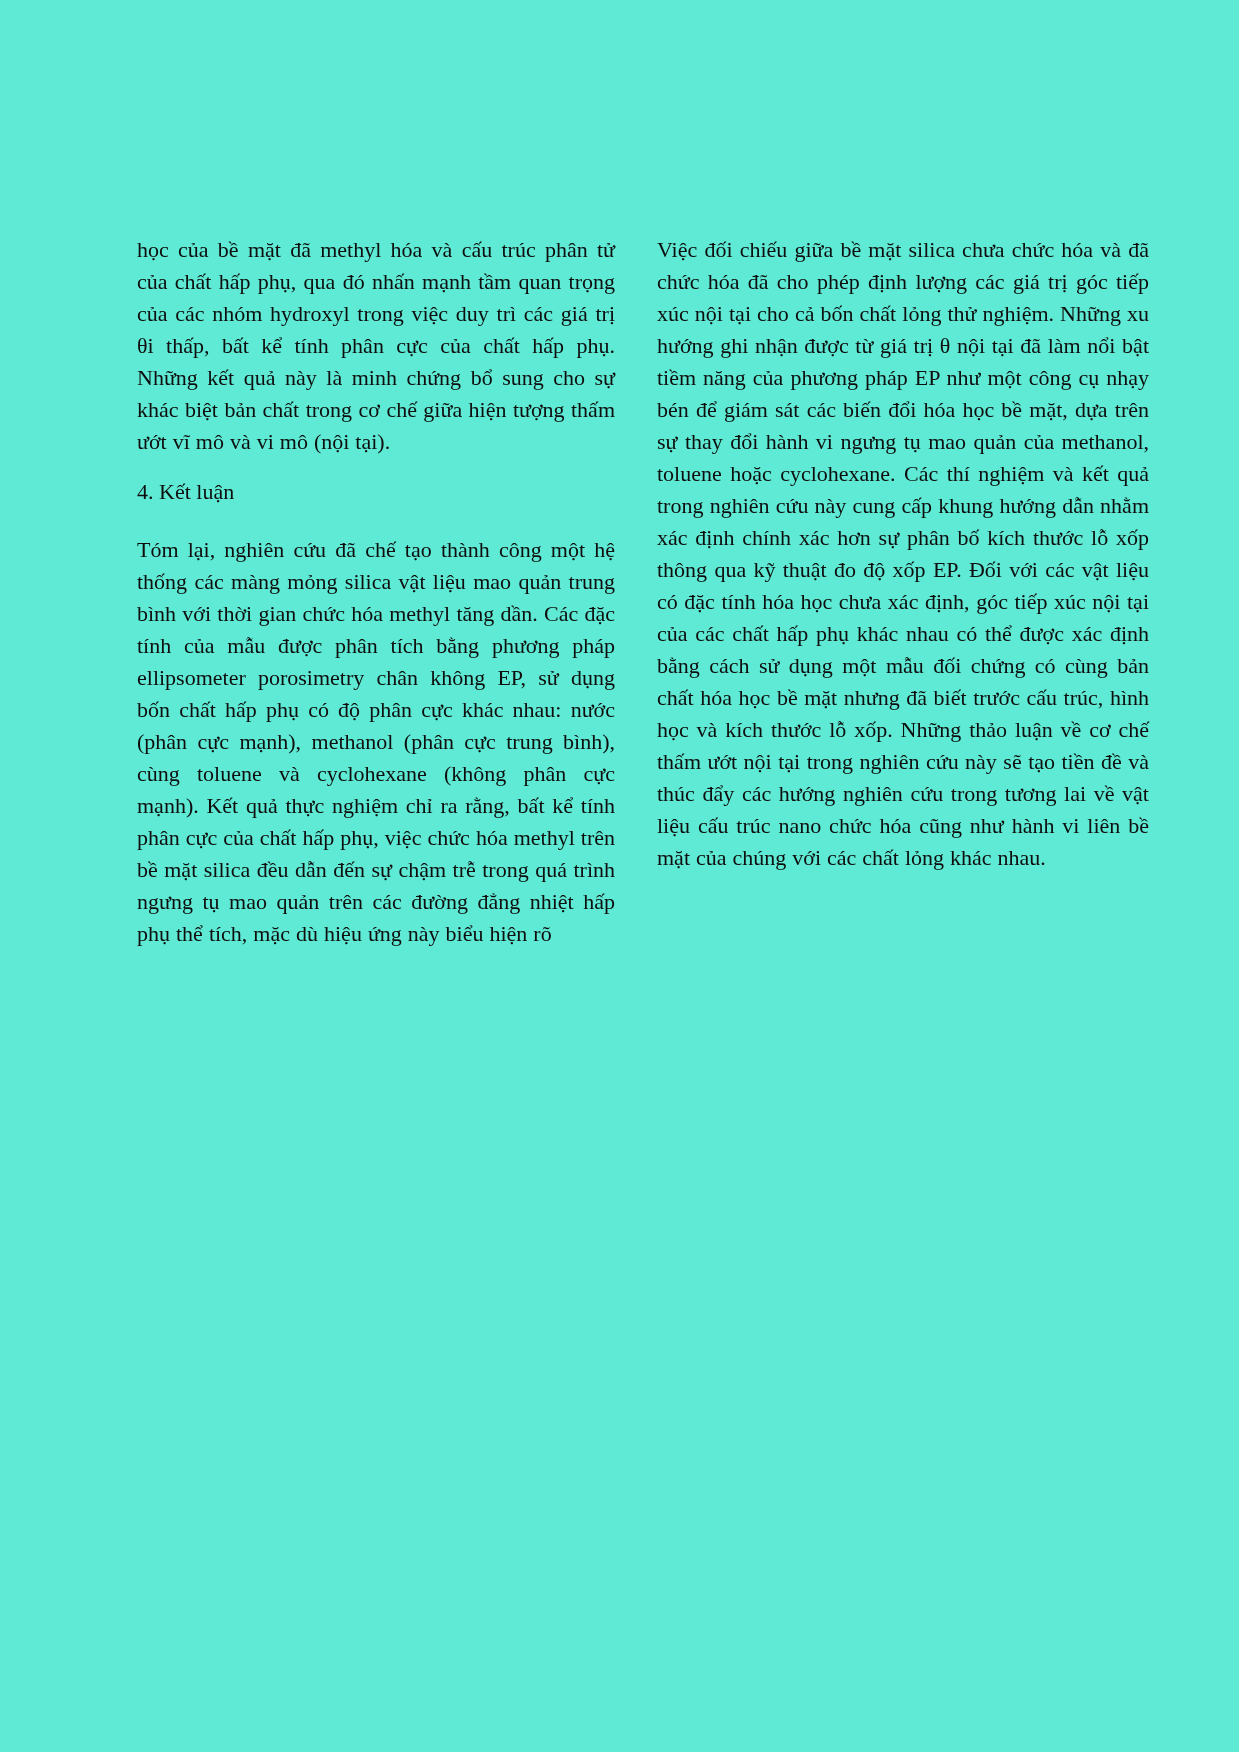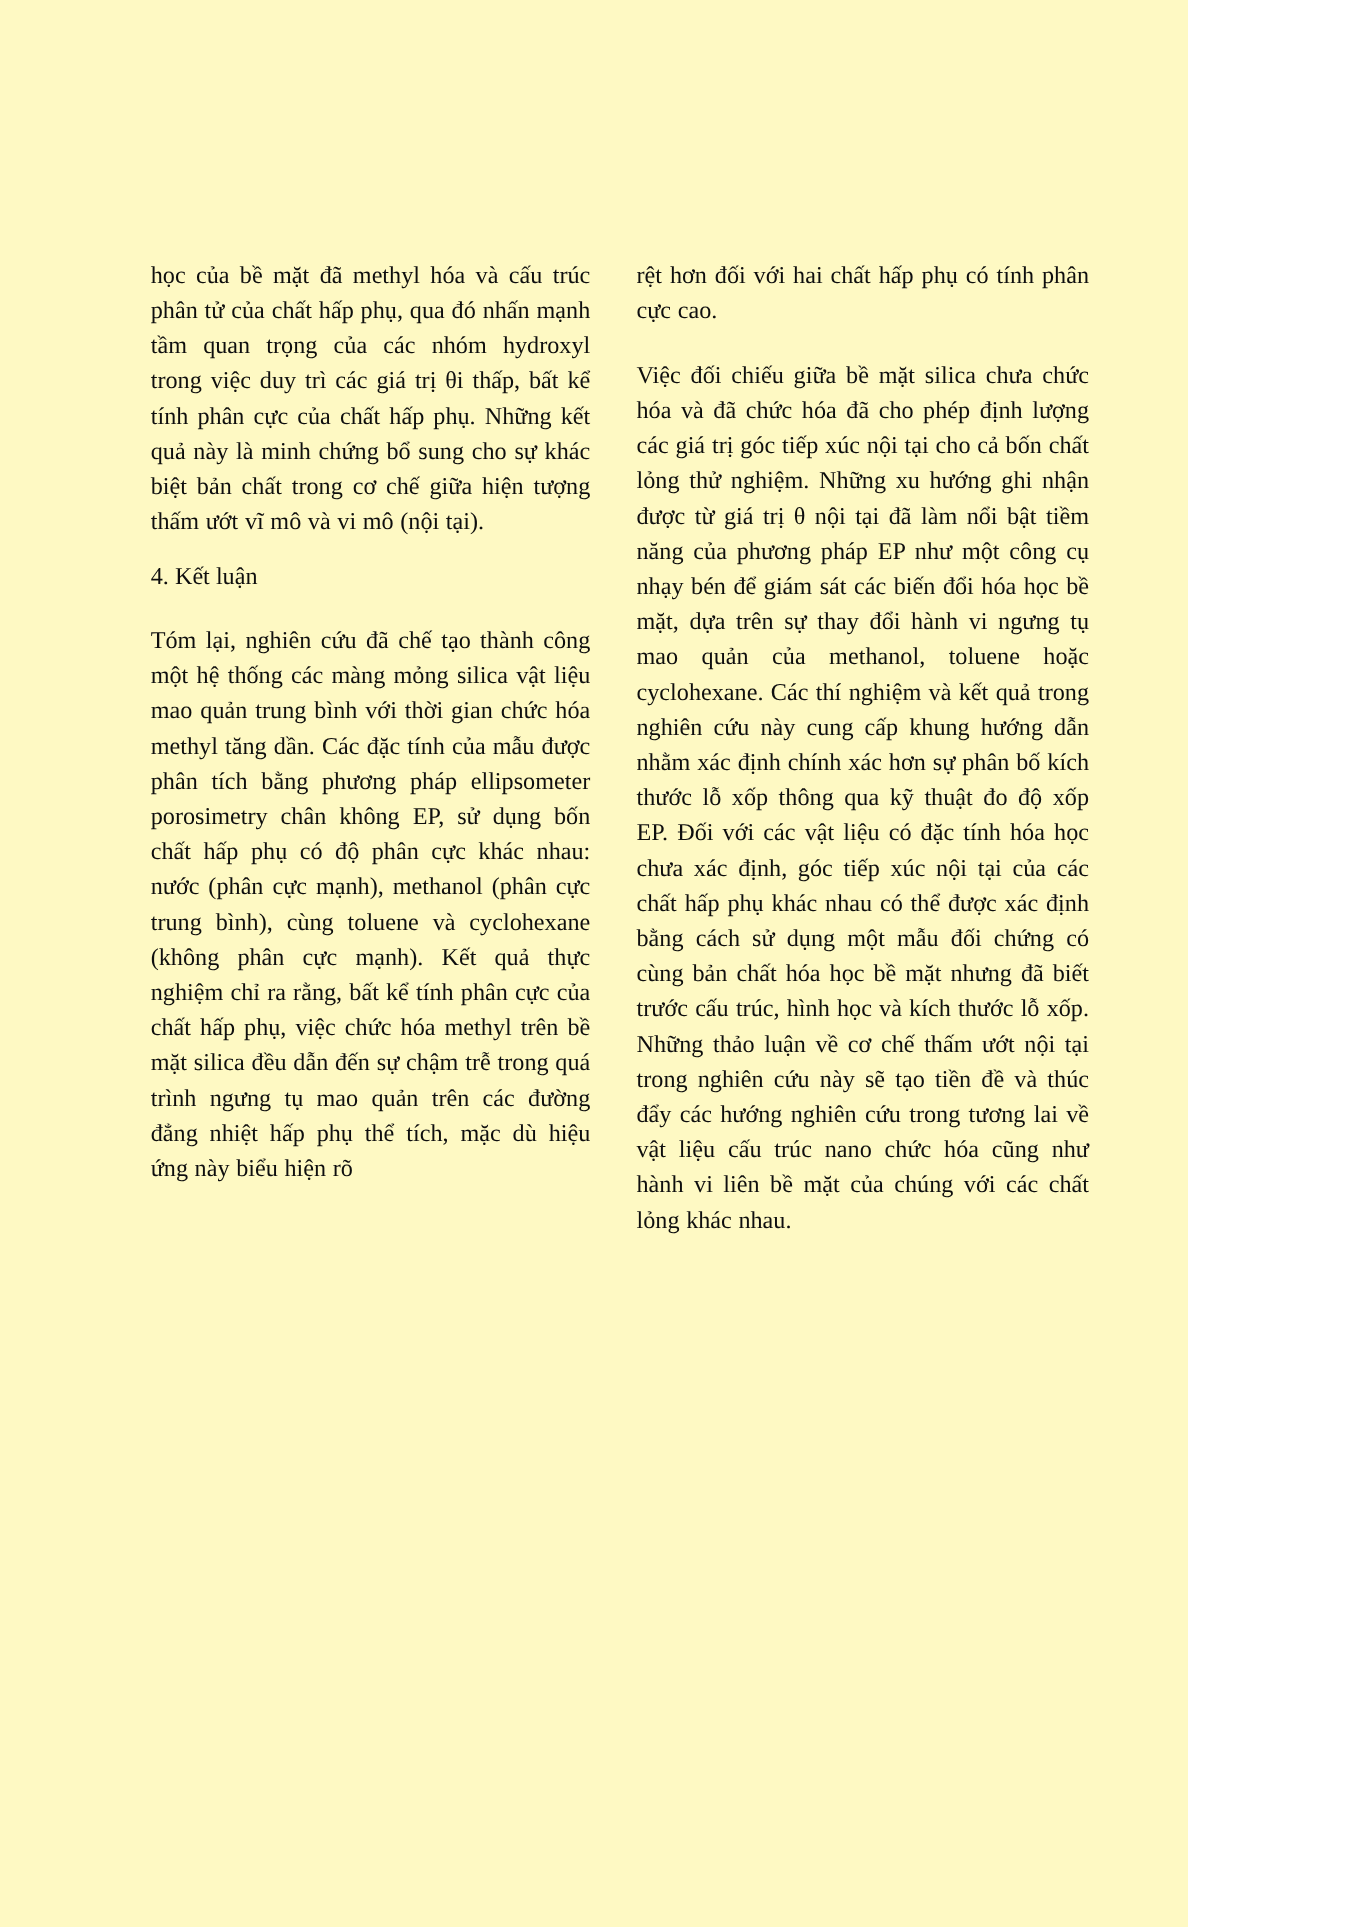--- a/index.html
+++ b/index.html
@@ -2,23 +2,23 @@
 <html lang="vi"><head>
 <meta charset="utf-8">
 <style>
   html, body {
     margin: 0;
     padding: 0;
     background: #ffffff;
   }
   .page {
     position: relative;
-    width: 1080px;
+    width: 1239px;
     height: 1752px;
-    background: #fef9c3;
+    background: #5eead4;
     overflow: hidden;
     font-family: "Liberation Serif", "DejaVu Serif", serif;
     color: #0e0e0e;
   }
   .content {
     display: flex;
     gap: 42px;
     padding: 234px 90px 0 137px;
     box-sizing: border-box;
   }
@@ -46,18 +46,17 @@
 <div class="page">
   <div class="content">
 
     <div class="col col-left">
       <p>học của bề mặt đã methyl hóa và cấu trúc phân tử của chất hấp phụ, qua đó nhấn mạnh tầm quan trọng của các nhóm hydroxyl trong việc duy trì các giá trị θi thấp, bất kể tính phân cực của chất hấp phụ. Những kết quả này là minh chứng bổ sung cho sự khác biệt bản chất trong cơ chế giữa hiện tượng thấm ướt vĩ mô và vi mô (nội tại).</p>
       <h2>4. Kết luận</h2>
       <p>Tóm lại, nghiên cứu đã chế tạo thành công một hệ thống các màng mỏng silica vật liệu mao quản trung bình với thời gian chức hóa methyl tăng dần. Các đặc tính của mẫu được phân tích bằng phương pháp ellipsometer porosimetry chân không EP, sử dụng bốn chất hấp phụ có độ phân cực khác nhau: nước (phân cực mạnh), methanol (phân cực trung bình), cùng toluene và cyclohexane (không phân cực mạnh). Kết quả thực nghiệm chỉ ra rằng, bất kể tính phân cực của chất hấp phụ, việc chức hóa methyl trên bề mặt silica đều dẫn đến sự chậm trễ trong quá trình ngưng tụ mao quản trên các đường đẳng nhiệt hấp phụ thể tích, mặc dù hiệu ứng này biểu hiện rõ</p>
     </div>
 
     <div class="col col-right">
-      <p>rệt hơn đối với hai chất hấp phụ có tính phân cực cao.</p>
       <p>Việc đối chiếu giữa bề mặt silica chưa chức hóa và đã chức hóa đã cho phép định lượng các giá trị góc tiếp xúc nội tại cho cả bốn chất lỏng thử nghiệm. Những xu hướng ghi nhận được từ giá trị θ nội tại đã làm nổi bật tiềm năng của phương pháp EP như một công cụ nhạy bén để giám sát các biến đổi hóa học bề mặt, dựa trên sự thay đổi hành vi ngưng tụ mao quản của methanol, toluene hoặc cyclohexane. Các thí nghiệm và kết quả trong nghiên cứu này cung cấp khung hướng dẫn nhằm xác định chính xác hơn sự phân bố kích thước lỗ xốp thông qua kỹ thuật đo độ xốp EP. Đối với các vật liệu có đặc tính hóa học chưa xác định, góc tiếp xúc nội tại của các chất hấp phụ khác nhau có thể được xác định bằng cách sử dụng một mẫu đối chứng có cùng bản chất hóa học bề mặt nhưng đã biết trước cấu trúc, hình học và kích thước lỗ xốp. Những thảo luận về cơ chế thấm ướt nội tại trong nghiên cứu này sẽ tạo tiền đề và thúc đẩy các hướng nghiên cứu trong tương lai về vật liệu cấu trúc nano chức hóa cũng như hành vi liên bề mặt của chúng với các chất lỏng khác nhau.</p>
     </div>
 
   </div>
 </div>
 
 </body></html>

